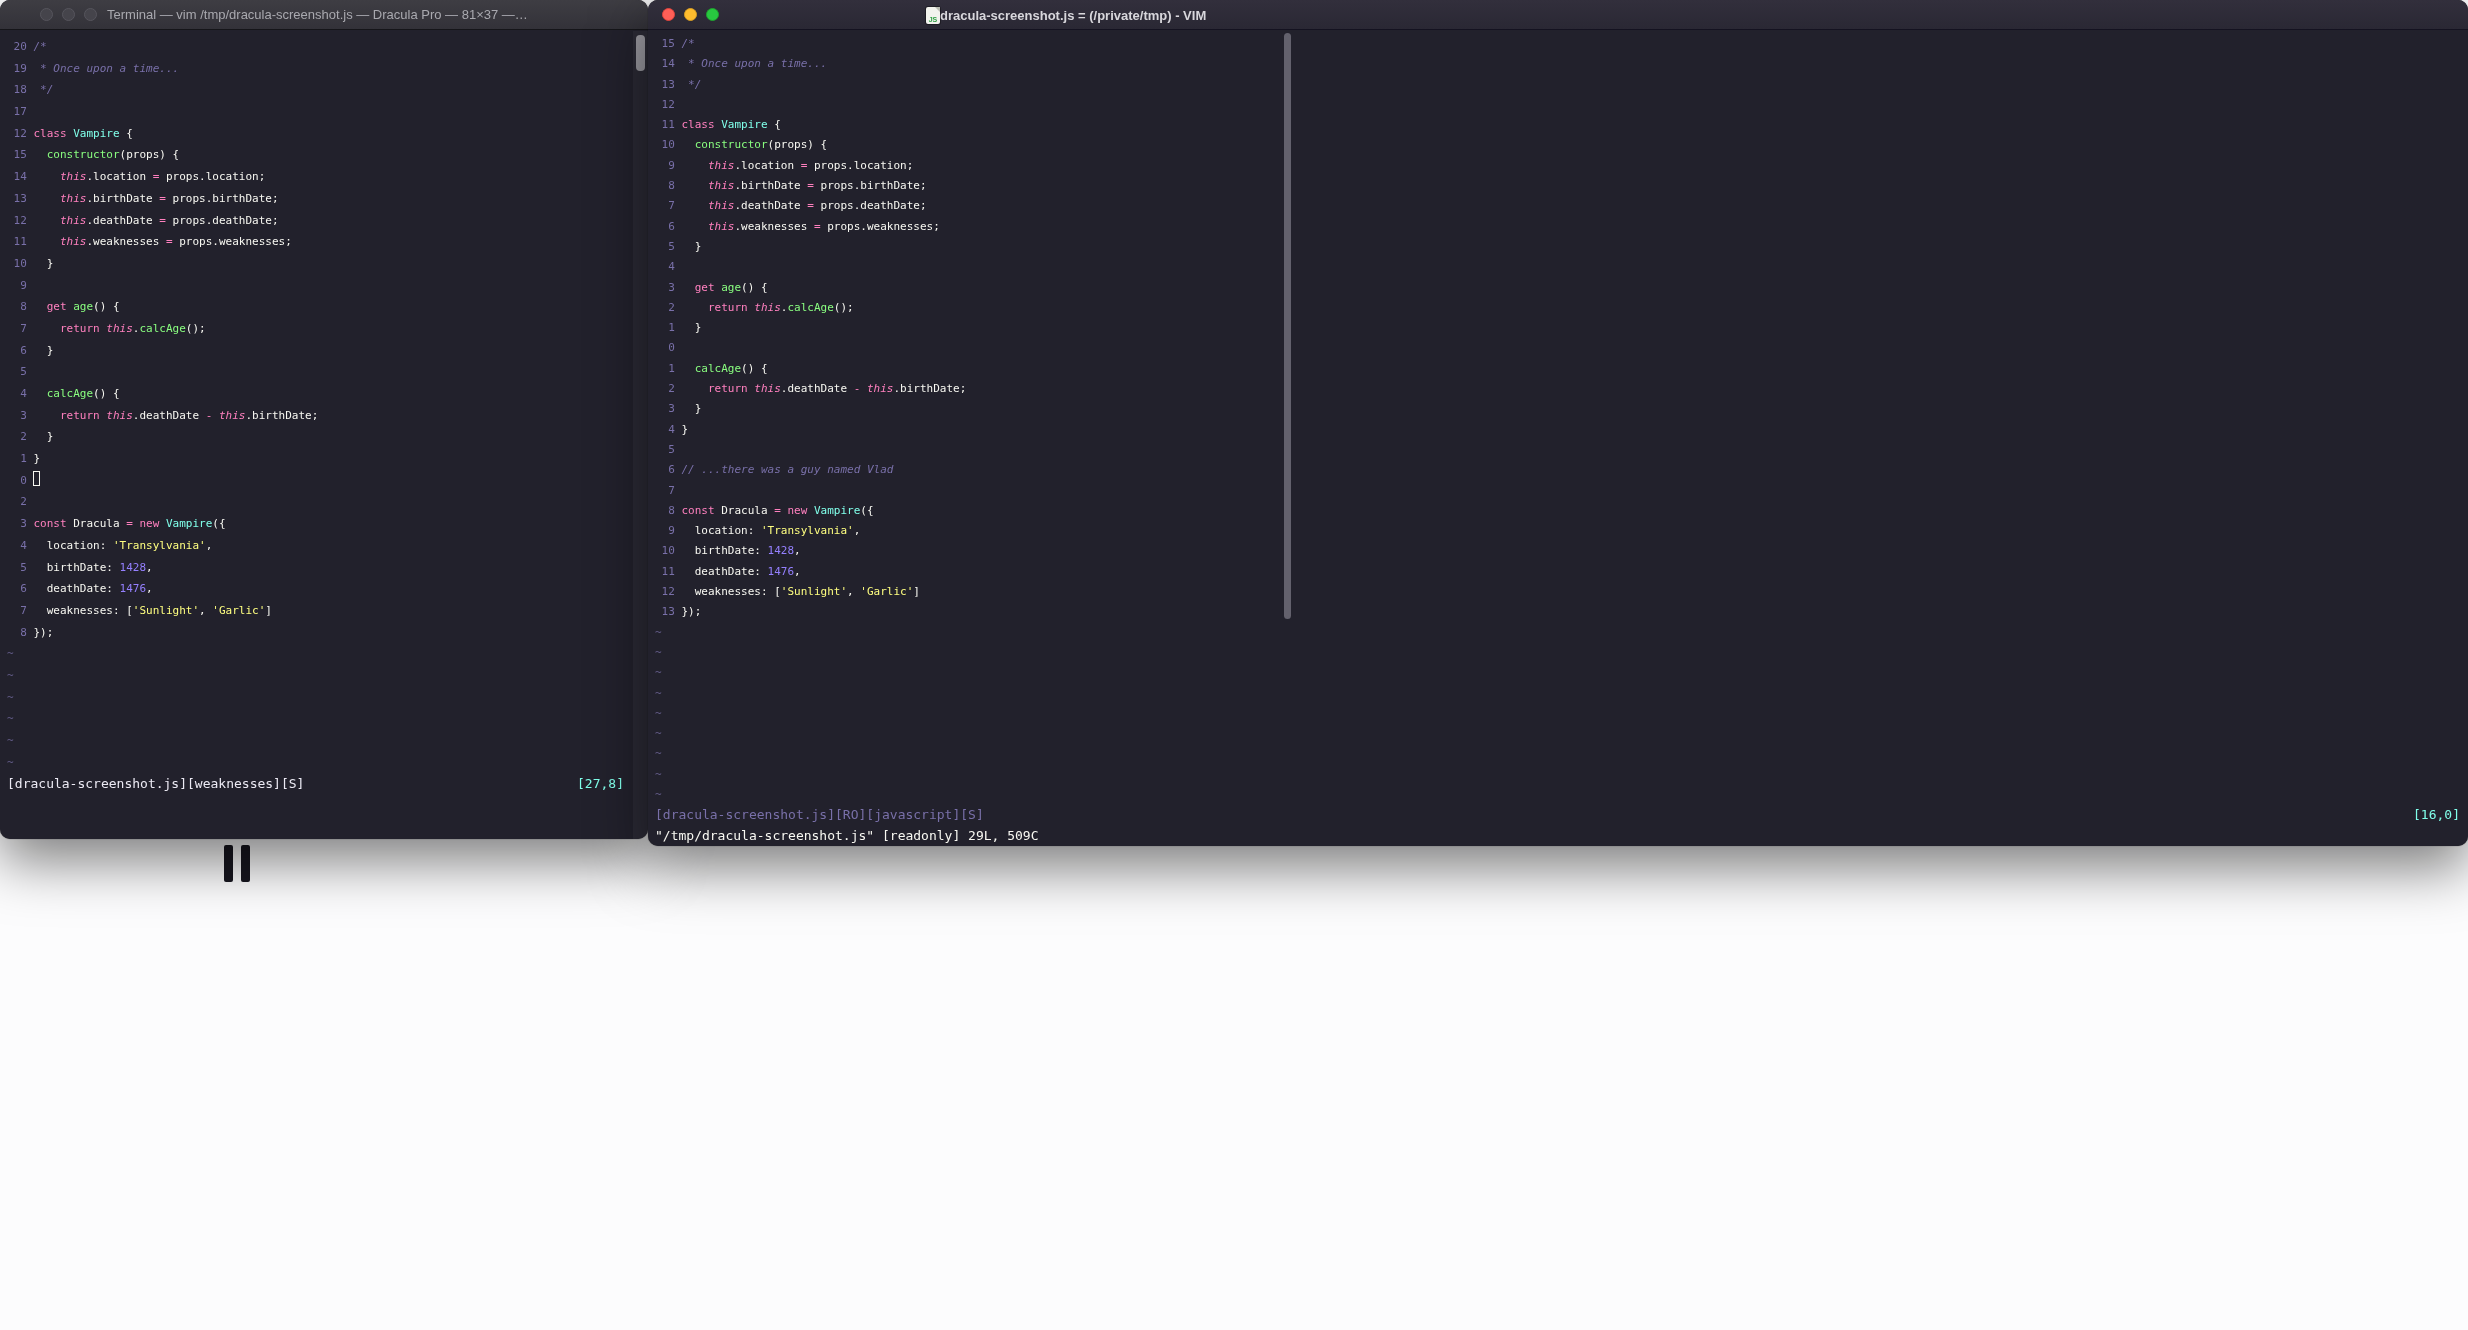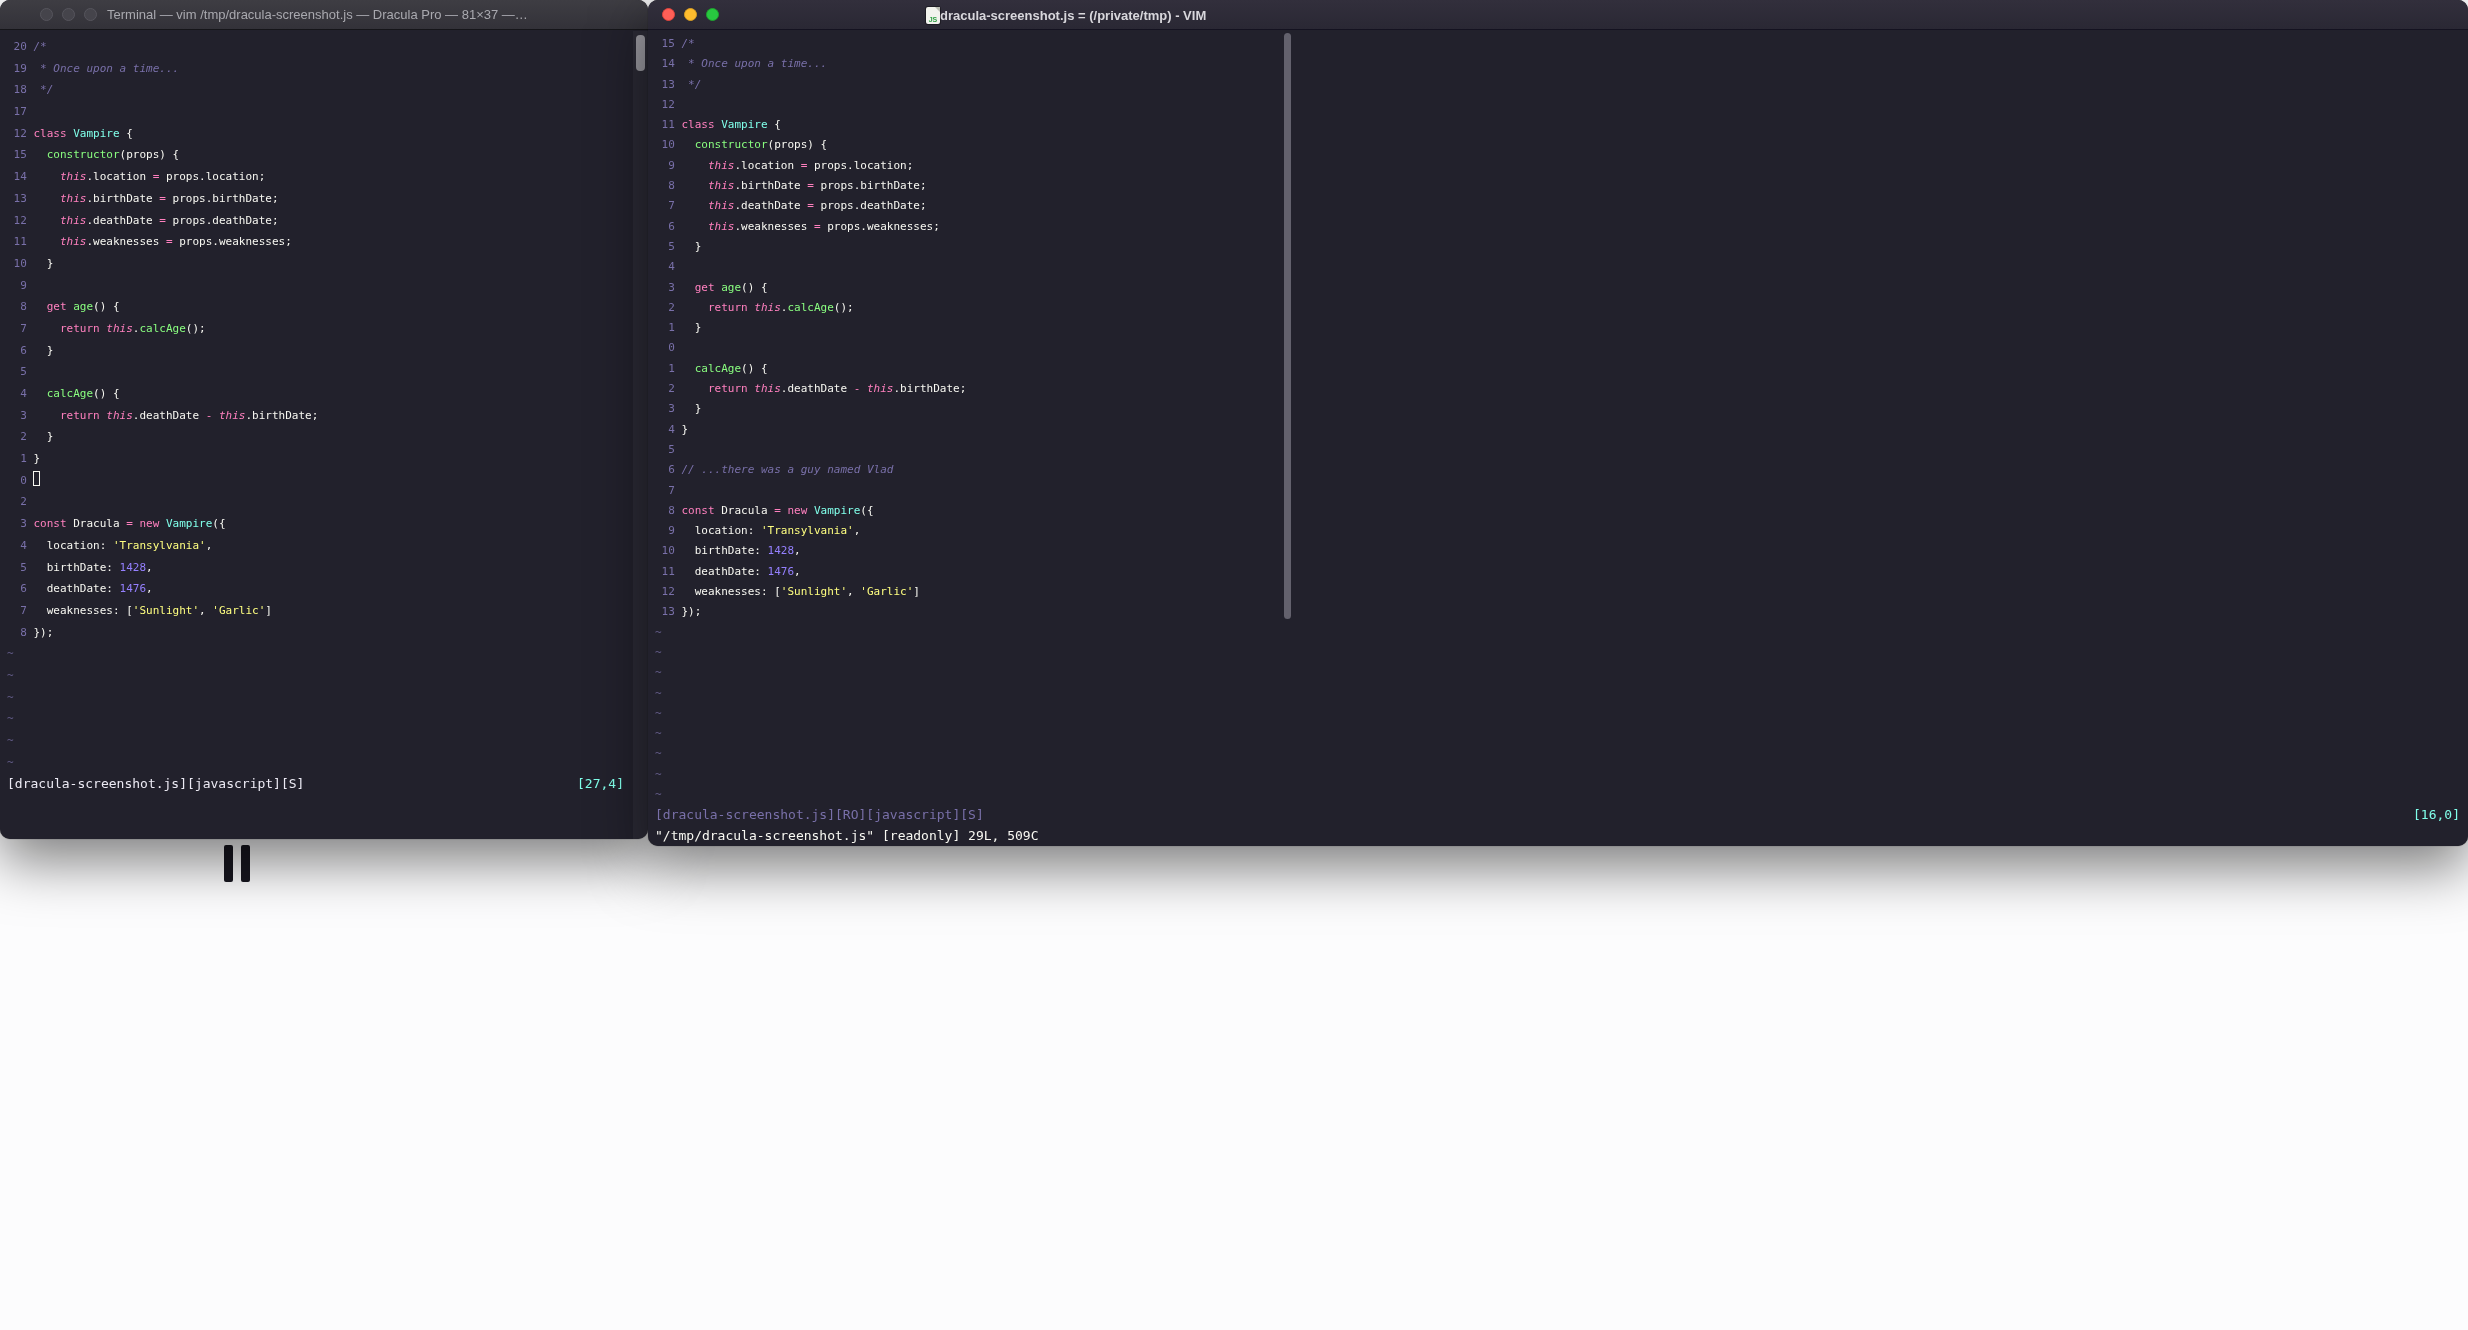--- a/index.html
+++ b/index.html
@@ -110,22 +110,22 @@
         <div class="code-row"><span class="lnum">7</span><span class="tok-w">  weaknesses: [</span><span class="tok-y">'Sunlight'</span><span class="tok-w">, </span><span class="tok-y">'Garlic'</span><span class="tok-w">]</span></div>
         <div class="code-row"><span class="lnum">8</span><span class="tok-w">});</span></div>
         <div class="code-row"><span class="tilde">~</span></div>
         <div class="code-row"><span class="tilde">~</span></div>
         <div class="code-row"><span class="tilde">~</span></div>
         <div class="code-row"><span class="tilde">~</span></div>
         <div class="code-row"><span class="tilde">~</span></div>
         <div class="code-row"><span class="tilde">~</span></div>
       </div>
     <div class="statusline">
-      <span class="st-left">[dracula-screenshot.js][javascript][S]</span>
-      <span class="st-right">[27,4]</span>
+      <span class="st-left">[dracula-screenshot.js][weaknesses][S]</span>
+      <span class="st-right">[27,8]</span>
     </div>
     <div class="cmdline"><span></span></div>
     <div class="scroll-track"></div>
     <div class="scroll-thumb"></div>
   </section>
 
   <section class="mac-window window-right">
     <header class="titlebar">
       <div class="lights">
         <span class="light red"></span>

